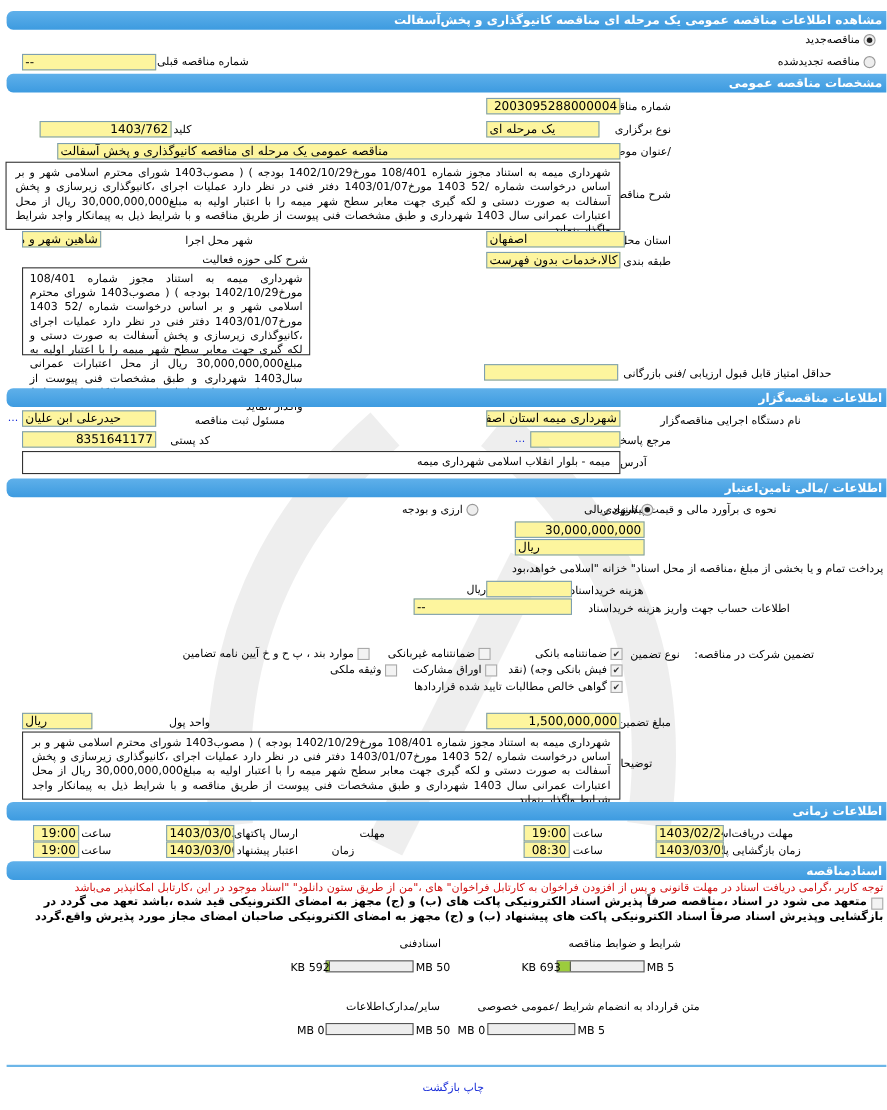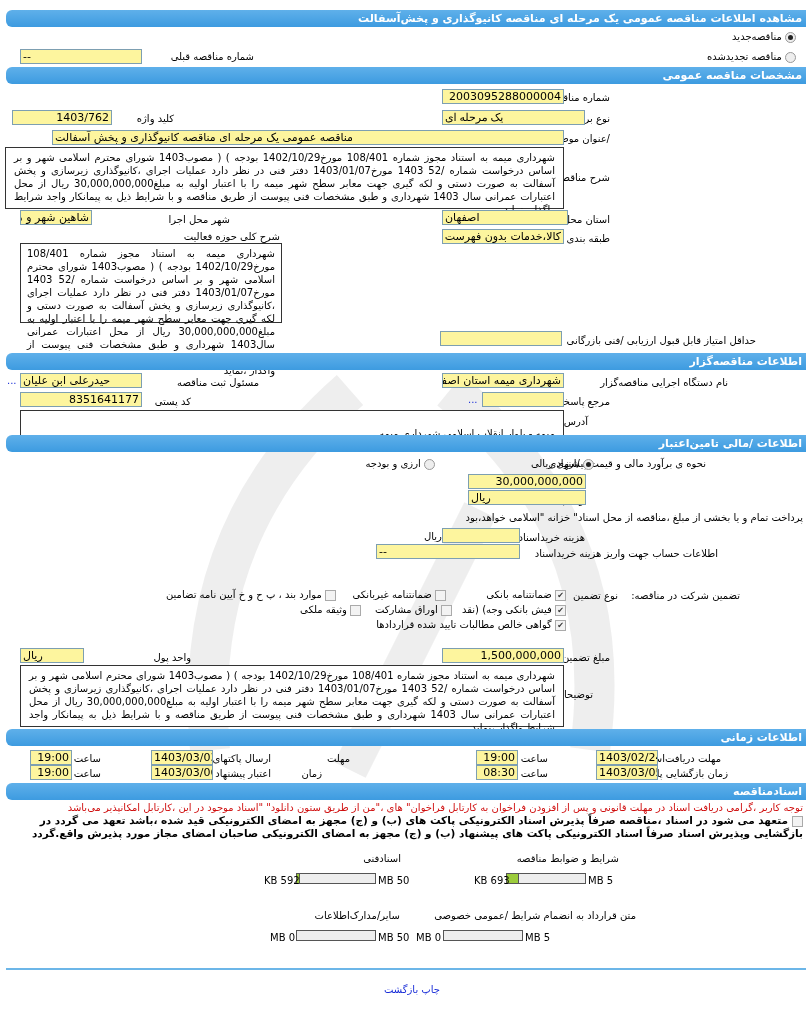--- a/index.html
+++ b/index.html
@@ -41,34 +41,34 @@
 </div>
 
 <div class="lbl" style="top:31px; right:10px;">
   <span class="radio on"></span>
   <span>مناقصه‌جدید</span>
 </div>
 <div class="lbl" style="top:51px; right:10px;margin-left:44px;">
   <span class="radio"></span>
   <span>مناقصه تجدیدشده</span>
 </div>
-<div class="lbl" style="top:51px; right:552px;">شماره  مناقصه قبلی</div>
+<div class="lbl" style="top:51px; right:580px;">شماره  مناقصه قبلی</div>
 <div class="field" style="top:49px; left:20px; width:122px;">--</div>
 
 <div class="bar" style="top:67px;">
   <span>مشخصات مناقصه عمومی</span>
 </div>
 <div class="lbl" style="top:92px; right:196px;">شماره مناقصه</div>
 <div class="field ltr" style="top:89px; left:442px; width:122px;">2003095288000004</div>
 
 <div class="lbl" style="top:113px; right:196px;">نوع برگزاری</div>
-<div class="field" style="top:110px; left:442px; width:143px;font-family:Liberation Serif, serif;">یک مرحله ای</div>
+<div class="field" style="top:110px; left:442px; width:103px;">یک مرحله ای</div>
 
 <div class="lbl" style="top:113px; right:632px;">کلید واژه</div>
-<div class="field ltr" style="top:110px; left:12px; width:100px;">1403/762</div>
+<div class="field ltr" style="top:110px; left:36px; width:120px;">1403/762</div>
 
 <div class="lbl" style="top:133px; right:196px;">/عنوان  موضوع مناقصه</div>
 <div class="field" style="top:130px; left:52px; width:512px;">مناقصه عمومی یک مرحله ای مناقصه کانیوگذاری و پخش آسفالت</div>
 
 <div class="lbl" style="top:172px; right:196px;">شرح مناقصه</div>
 <div class="tbox" style="top:147px; left:5px; width:559px; height:62px;">شهرداری میمه به استناد مجوز شماره 108/401 مورخ1402/10/29 بودجه ) ( مصوب1403 شورای محترم اسلامی شهر و بر اساس درخواست شماره /52 1403 مورخ1403/01/07 دفتر فنی در نظر دارد عملیات اجرای ،کانیوگذاری زیرسازی و پخش آسفالت به صورت دستی و لکه گیری جهت معابر سطح شهر میمه را با اعتبار اولیه به مبلغ30,000,000,000 ریال از محل اعتبارات عمرانی سال 1403 شهرداری و طبق مشخصات فنی پیوست از طریق مناقصه و با شرایط ذیل به پیمانکار واجد شرایط واگذار ،نماید</div>
 
 <div class="lbl" style="top:214px; right:196px;">استان محل‌اجرا</div>
 <div class="field" style="top:210px; left:442px; width:126px;">اصفهان</div>
 
@@ -95,21 +95,21 @@
 <div class="lbl link" style="top:375px; left:7px;">...</div>
 
 <div class="lbl" style="top:396px; right:196px;">مرجع پاسخگویی</div>
 <div class="field" style="top:392px; left:482px; width:82px;"></div>
 <div class="lbl link" style="top:394px; left:468px;">...</div>
 
 <div class="lbl" style="top:396px; right:615px;">کد  پستی</div>
 <div class="field ltr" style="top:392px; left:20px; width:122px;">8351641177</div>
 
 <div class="lbl" style="top:416px; right:218px;">آدرس</div>
-<div class="tbox" style="top:410px; left:20px; width:544px; height:21px; padding:16px 8px; text-align:right;">میمه - بلوار انقلاب  اسلامی  شهرداری  میمه</div>
+<div class="tbox" style="top:410px; left:20px; width:544px; height:21px; padding:3px 8px; text-align:right;">میمه - بلوار انقلاب  اسلامی  شهرداری  میمه</div>
 
 <div class="bar" style="top:435px;">
   <span>اطلاعات /مالی تامین‌اعتبار</span>
 </div>
 <div class="lbl" style="top:458px; right:100px;">نحوه ی برآورد مالی و قیمت پیشنهادی</div>
 <div class="lbl" style="top:458px; right:212px;">
   <span class="radio on"></span>
   <span>/ارزی ریالی</span>
 </div>
 <div class="lbl" style="top:458px; right:371px;">

